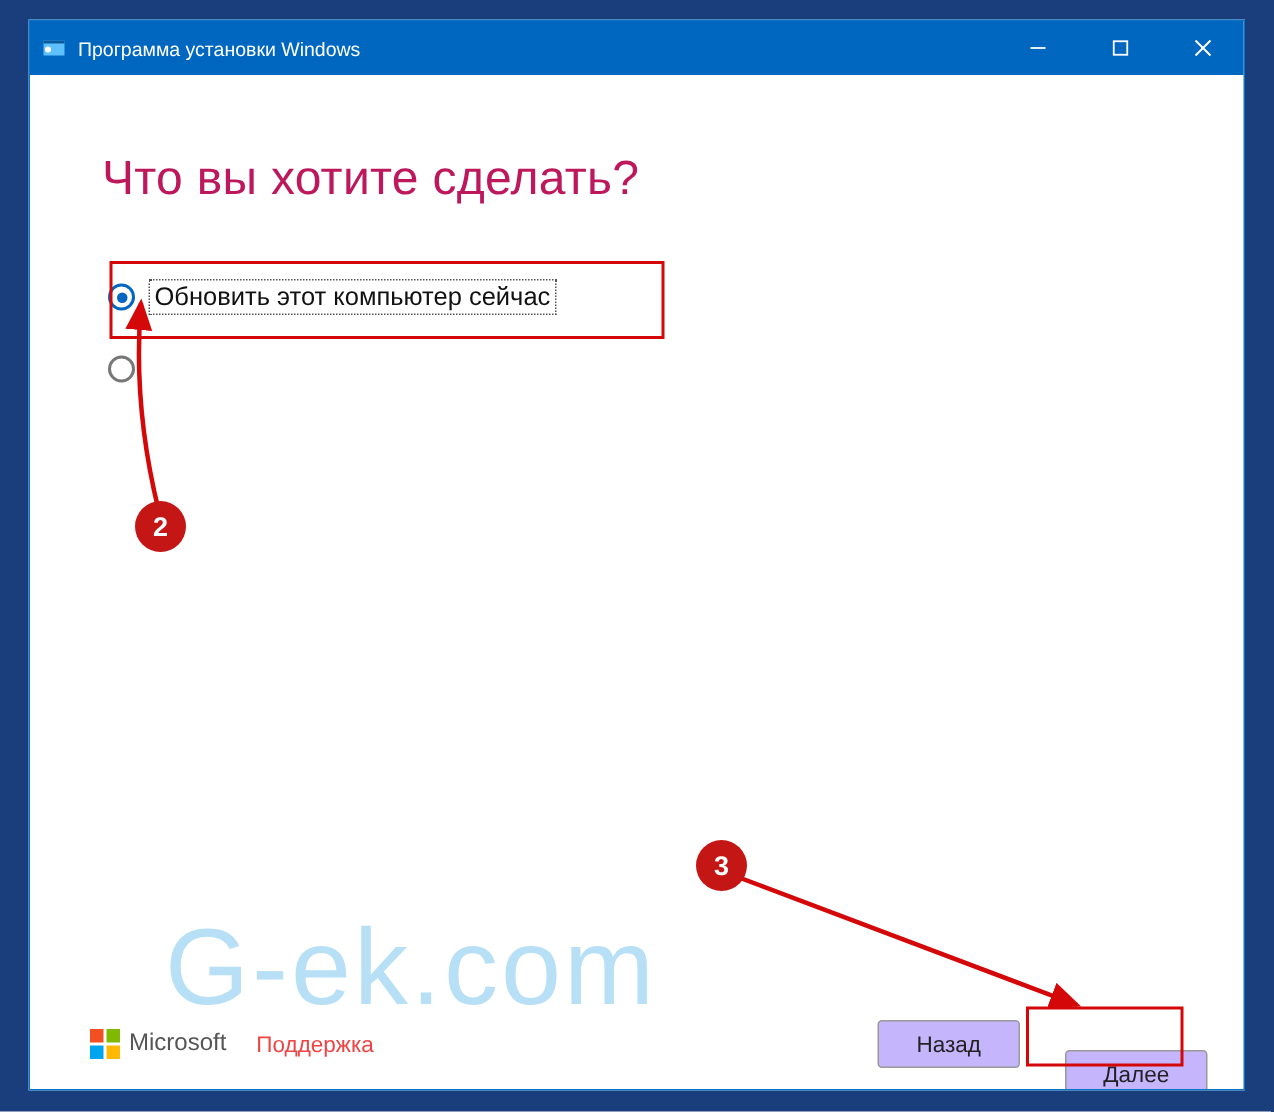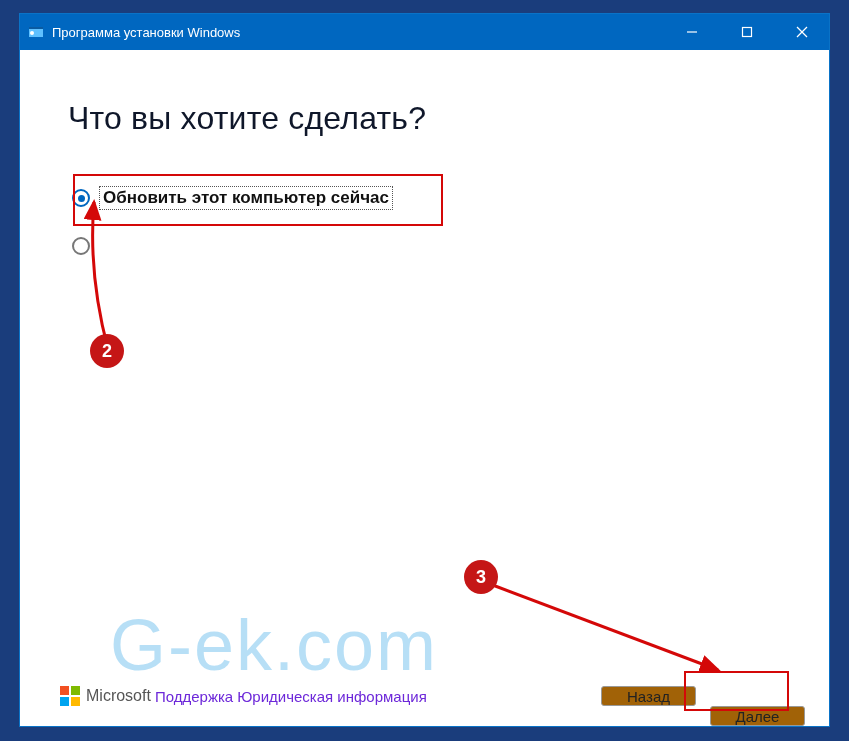--- a/index.html
+++ b/index.html
@@ -46,34 +46,33 @@
     color: #fff;
   }
   .winbtn svg { display:block; }
   .client {
     flex: 1;
     position: relative;
     padding: 50px 48px 0 48px;
     overflow: hidden;
   }
   .heading {
-    color: #0f172a;
+    color: #be185d;
     font-size: 32px;
     font-weight: 400;
     margin-bottom: 44px;
     letter-spacing: 0.2px;
   }
   .option-row {
     display: flex;
     align-items: center;
     font-size: 17px;
     color: #111;
     margin-bottom: 16px;
     padding: 6px 4px;
-    font-weight: bold;
   }
   .radio {
     width: 18px; height: 18px;
     border-radius: 50%;
     margin-right: 10px;
     flex: 0 0 auto;
     position: relative;
   }
   .radio.selected {
     border: 2px solid #0067c0;
@@ -116,38 +115,38 @@
     justify-content: center;
     pointer-events: none;
   }
   .footer {
     position: absolute;
     left: 0; right: 0; bottom: 0;
     height: 60px;
     display: flex;
     align-items: center;
     padding: 0 24px 0 40px;
-    gap: 4px;
+    gap: 20px;
   }
   .ms-logo {
     display: flex; align-items: center; gap: 6px;
     color: #555; font-size: 16px;
   }
   .ms-grid {
     width: 20px; height: 20px;
     display: grid; grid-template-columns: 1fr 1fr; grid-template-rows: 1fr 1fr; gap: 2px;
   }
   .ms-grid span { display:block; }
-  .footer-link { color: #6d28d9; font-size: 15px; }
+  .footer-link { color: #ef4444; font-size: 15px; }
   .footer .spacer { flex:1; }
   .btn {
     min-width: 95px;
-    height: 20px;
+    height: 32px;
     border: 1px solid #999;
-    background: #a16207;
+    background: #c4b5fd;
     border-radius: 3px;
     font-size: 15px;
     color: #222;
     display:flex;align-items:center;justify-content:center;
     padding: 0 14px;
   }
   .btn + .btn { margin-left: 10px; margin-top: 40px; }
   .highlight-box-2 {
     position: absolute;
     right: 40px;
@@ -222,21 +221,20 @@
       <div class="ms-logo">
         <span class="ms-grid">
           <span style="background:#f25022"></span>
             <span style="background:#7fba00"></span>
           <span style="background:#00a4ef"></span>
             <span style="background:#ffb900"></span>
         </span>
         <span>Microsoft</span>
       </div>
       <span class="footer-link">Поддержка</span>
-      <span class="footer-link">Юридическая информация</span>
       <span class="spacer"></span>
       <div class="btn">Назад</div>
       <div class="btn">Далее</div>
     </div>
   </div>
 
   <div class="highlight-box-1"></div>
   <div class="highlight-box-2"></div>
 
   <svg class="arrow-svg" style="left:58px; top:180px;" width="50" height="170">

